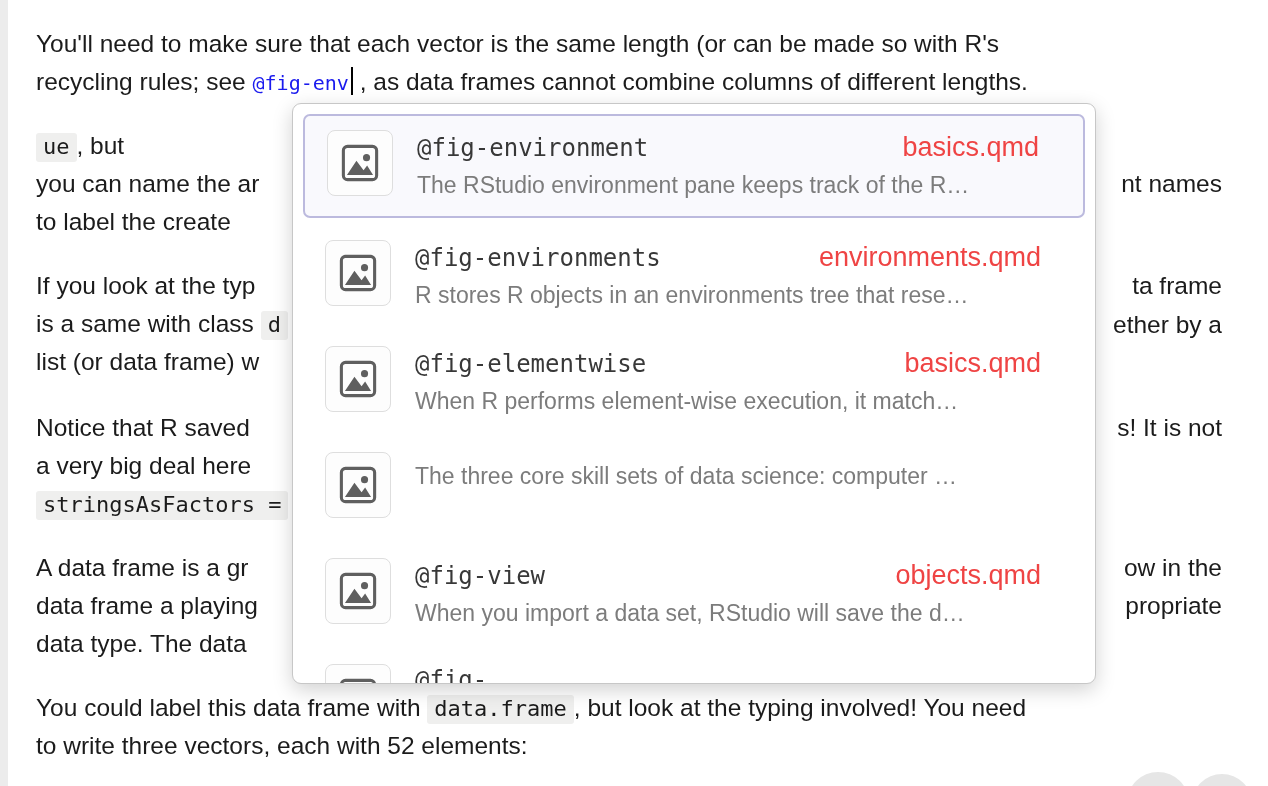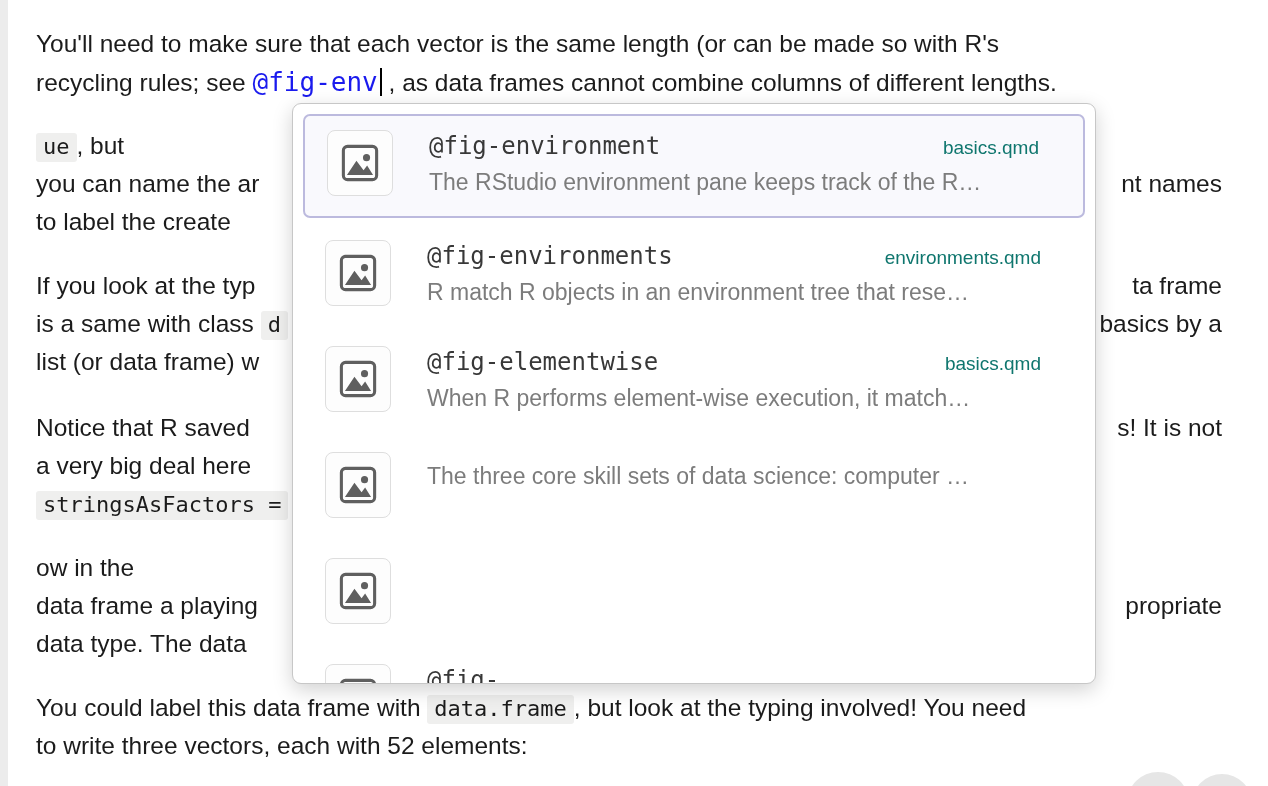--- a/index.html
+++ b/index.html
@@ -4,43 +4,43 @@
 <style>
   * { margin:0; padding:0; box-sizing:border-box; }
   html,body { width:1268px; height:786px; overflow:hidden; background:#ffffff;
               font-family:"Liberation Sans", sans-serif; }
   .stage { position:relative; width:1268px; height:786px; background:#ffffff; }
 
   .edge-strip { position:absolute; left:0; top:0; width:8px; height:786px; background:#ececec; }
 
   
   .line { position:absolute; left:36px; right:46px; display:flex;
-          justify-content:space-between; align-items:flex-start;
+          justify-content:space-between; align-items:center;
           white-space:pre; font-size:24.5px; line-height:38px; color:#1b1b1b; }
   .line .grp { white-space:pre; }
   .code { font-family:"DejaVu Sans Mono", monospace; font-size:22px;
           background:#efefee; border-radius:3px; padding:1px 7px 3px; color:#1b1b1b; }
-  .ref  { font-family:"DejaVu Sans Mono", monospace; font-size:26px; color:#1a1aee; }
+  .ref  { font-family:"DejaVu Sans Mono", monospace; font-size:20px; color:#1a1aee; }
   .cursor { display:inline-block; width:2px; height:28px; background:#000;
             vertical-align:-5px; margin-left:2px; }
 
   
   .popup { position:absolute; left:292px; top:103px; width:804px; height:581px;
            background:#ffffff; border:1px solid #c7c7c7; border-radius:9px;
            box-shadow:0 6px 20px rgba(0,0,0,0.18); overflow:hidden; padding-top:10px; }
   .item { display:flex; align-items:flex-start; height:106px; padding:16px 54px 0 32px; }
   .item.selected { height:104px; margin:0 10px 6px 10px; padding:14px 44px 0 22px;
                    border:2px solid #bcbade; border-radius:7px; background:#f9f9fd; }
   .icon-box { flex:0 0 66px; width:66px; height:66px; border:1px solid #dedede;
               border-radius:8px; background:#fdfdfd; display:flex;
               align-items:center; justify-content:center; }
-  .item-body { flex:1; min-width:0; margin-left:36px; padding-top:2px; }
+  .item-body { flex:1; min-width:0; margin-left:24px; padding-top:2px; }
   .item-top { display:flex; justify-content:space-between; align-items:baseline; }
   .item-label { font-family:"DejaVu Sans Mono", monospace; font-size:24px; color:#383838; }
-  .item-file  { font-size:19px; color:#0f766e; }
+  .item-file  { font-size:27px; color:#ef4444; }
   .item-desc  { margin-top:9px; font-size:23px; color:#7c7c7c;
                 white-space:nowrap; overflow:hidden; }
 
   
   .fab { position:absolute; border-radius:50%; background:#e6e6e6; }
   .fab-1 { left:1127px; top:772px; width:62px; height:62px; }
   .fab-2 { left:1192px; top:774px; width:60px; height:60px; }
 </style>
 </head>
 <body>
@@ -65,38 +65,39 @@
   <div class="line" style="top:203px">
     <span class="grp">to label the create</span>
   </div>
 
   <div class="line" style="top:267px">
     <span class="grp">If you look at the typ</span>
     <span class="grp">ta frame</span>
   </div>
   <div class="line" style="top:305px">
     <span class="grp"><span>is a same with class </span><span class="code">d</span></span>
-    <span class="grp">basics by a</span>
+    <span class="grp">ether by a</span>
   </div>
   <div class="line" style="top:343px">
     <span class="grp">list (or data frame) w</span>
   </div>
 
   <div class="line" style="top:409px">
     <span class="grp">Notice that R saved</span>
     <span class="grp">s! It is not</span>
   </div>
   <div class="line" style="top:447px">
     <span class="grp">a very big deal here</span>
   </div>
   <div class="line" style="top:485px">
     <span class="grp"><span class="code">stringsAsFactors =</span></span>
   </div>
 
   <div class="line" style="top:549px">
+    <span class="grp">A data frame is a gr</span>
     <span class="grp">ow in the</span>
   </div>
   <div class="line" style="top:587px">
     <span class="grp">data frame a playing</span>
     <span class="grp">propriate</span>
   </div>
   <div class="line" style="top:625px">
     <span class="grp">data type. The data</span>
   </div>
 
@@ -132,21 +133,21 @@
             <rect x="2" y="2" width="28" height="28" rx="3.5" fill="none" stroke="#5f5f5f" stroke-width="2.6"></rect>
             <circle cx="21.5" cy="11.5" r="3" fill="#5f5f5f"></circle>
             <path d="M5 26 L13 14 L19 22 L22 18 L27 26 Z" fill="#5f5f5f"></path>
           </svg>
       </div>
       <div class="item-body">
         <div class="item-top">
           <span class="item-label">@fig-environments</span>
           <span class="item-file">environments.qmd</span>
         </div>
-        <div class="item-desc">R match R objects in an environment tree that rese…</div>
+        <div class="item-desc">R stores R objects in an environments tree that rese…</div>
       </div>
     </div>
 
     <div class="item">
       <div class="icon-box">
         <svg width="38" height="38" viewBox="0 0 32 32">
             <rect x="2" y="2" width="28" height="28" rx="3.5" fill="none" stroke="#5f5f5f" stroke-width="2.6"></rect>
             <circle cx="21.5" cy="11.5" r="3" fill="#5f5f5f"></circle>
             <path d="M5 26 L13 14 L19 22 L22 18 L27 26 Z" fill="#5f5f5f"></path>
           </svg>
@@ -173,20 +174,27 @@
       </div>
     </div>
 
     <div class="item">
       <div class="icon-box">
         <svg width="38" height="38" viewBox="0 0 32 32">
             <rect x="2" y="2" width="28" height="28" rx="3.5" fill="none" stroke="#5f5f5f" stroke-width="2.6"></rect>
             <circle cx="21.5" cy="11.5" r="3" fill="#5f5f5f"></circle>
             <path d="M5 26 L13 14 L19 22 L22 18 L27 26 Z" fill="#5f5f5f"></path>
           </svg>
+      </div>
+      <div class="item-body">
+        <div class="item-top">
+          <span class="item-label">@fig-view</span>
+          <span class="item-file">objects.qmd</span>
+        </div>
+        <div class="item-desc">When you import a data set, RStudio will save the d…</div>
       </div>
     </div>
 
     <div class="item">
       <div class="icon-box">
         <svg width="38" height="38" viewBox="0 0 32 32">
             <rect x="2" y="2" width="28" height="28" rx="3.5" fill="none" stroke="#5f5f5f" stroke-width="2.6"></rect>
             <circle cx="21.5" cy="11.5" r="3" fill="#5f5f5f"></circle>
             <path d="M5 26 L13 14 L19 22 L22 18 L27 26 Z" fill="#5f5f5f"></path>
           </svg>

